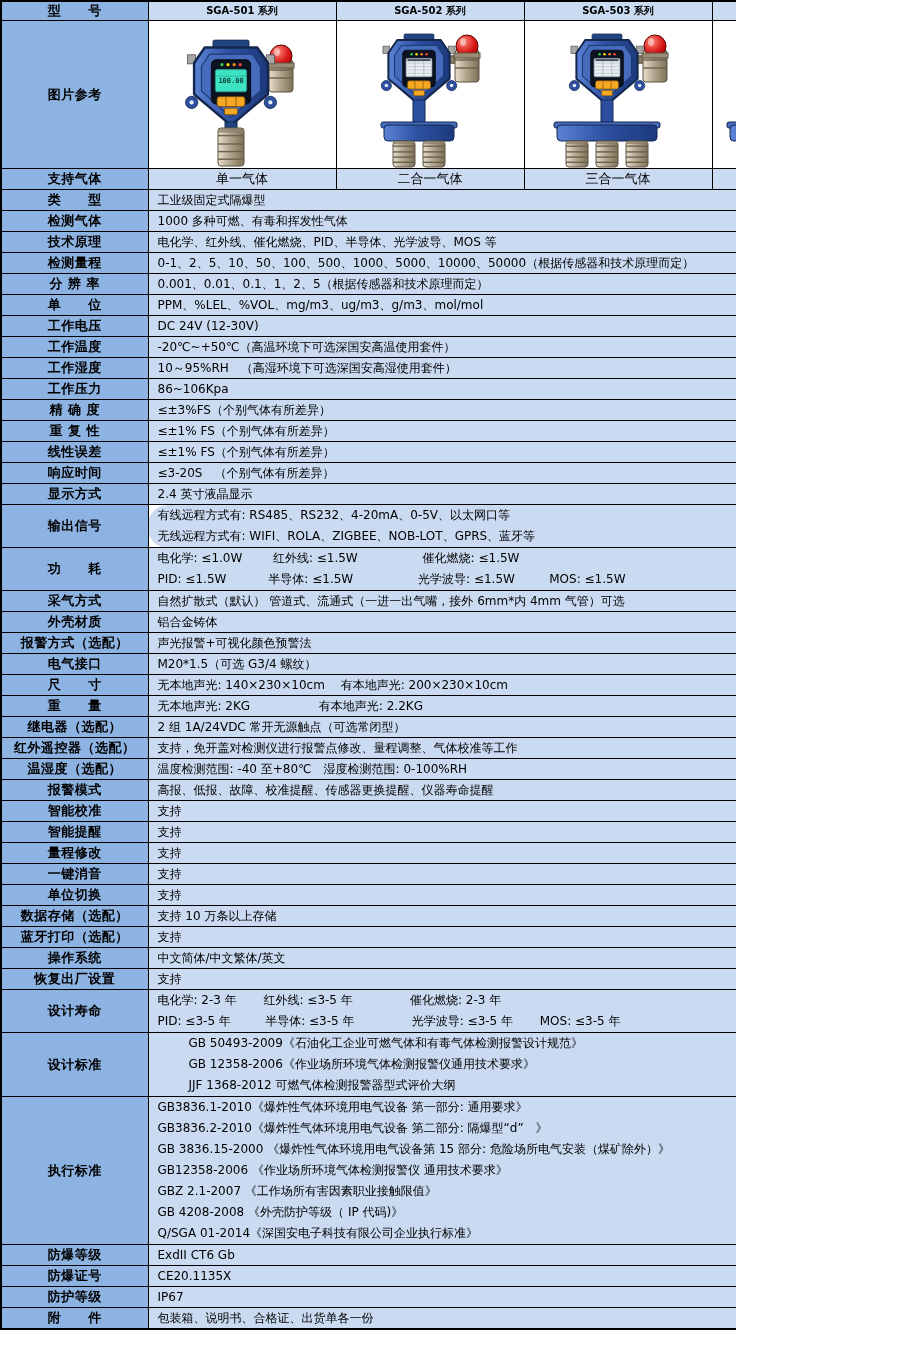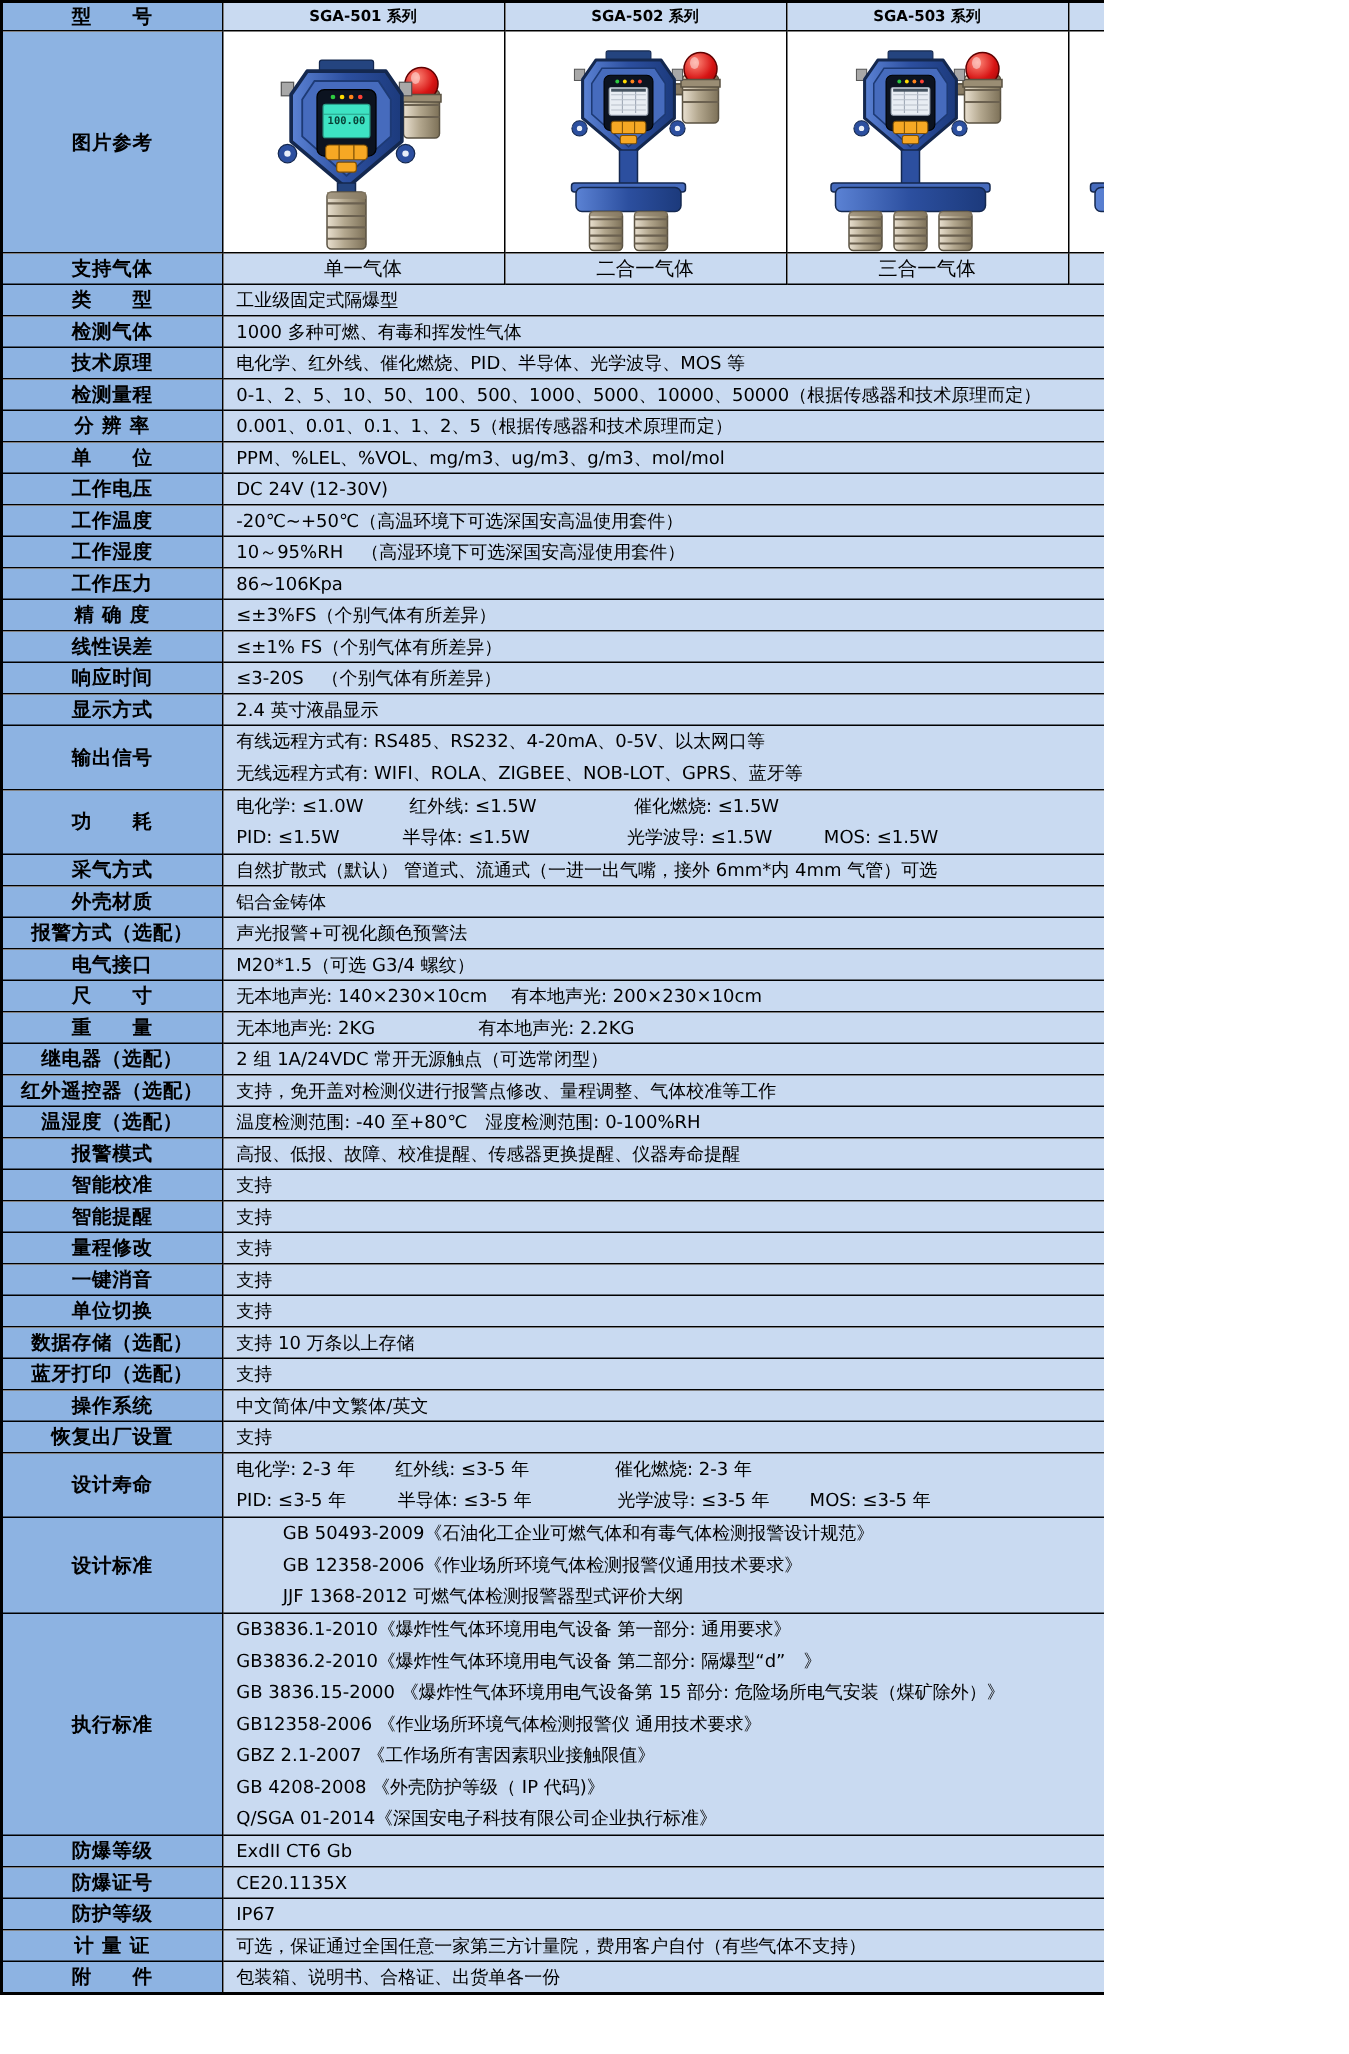--- a/index.html
+++ b/index.html
@@ -356,40 +356,46 @@
             <div class="value-line">86~106Kpa</div>
           </td>
         </tr>
         <tr class="single">
           <td class="label-cell">精 确 度</td>
           <td class="value-cell" colspan="4">
             <div class="value-line">≤±3%FS（个别气体有所差异）</div>
           </td>
         </tr>
         <tr class="single">
+          <td class="label-cell">重 复 性</td>
+          <td class="value-cell" colspan="4">
+            <div class="value-line">≤±1% FS（个别气体有所差异）</div>
+          </td>
+        </tr>
+        <tr class="single">
           <td class="label-cell">线性误差</td>
           <td class="value-cell" colspan="4">
             <div class="value-line">≤±1% FS（个别气体有所差异）</div>
           </td>
         </tr>
         <tr class="single">
           <td class="label-cell">响应时间</td>
           <td class="value-cell" colspan="4">
             <div class="value-line">≤3-20S　（个别气体有所差异）</div>
           </td>
         </tr>
         <tr class="single">
           <td class="label-cell">显示方式</td>
           <td class="value-cell" colspan="4">
             <div class="value-line">2.4 英寸液晶显示</div>
           </td>
         </tr>
         <tr>
           <td class="label-cell">输出信号</td>
-          <td class="value-cell" colspan="4" style="height: 42px;">
+          <td class="value-cell" colspan="4" style="height: 42px; border-radius: 20px;">
             <div class="value-line">有线远程方式有: RS485、RS232、4-20mA、0-5V、以太网口等</div>
             <div class="value-line">无线远程方式有: WIFI、ROLA、ZIGBEE、NOB-LOT、GPRS、蓝牙等</div>
           </td>
         </tr>
         <tr>
           <td class="label-cell">功　　耗</td>
           <td class="value-cell" colspan="4" style="height: 42px;">
             <div class="value-line">电化学: ≤1.0W        红外线: ≤1.5W                 催化燃烧: ≤1.5W</div>
             <div class="value-line">PID: ≤1.5W           半导体: ≤1.5W                 光学波导: ≤1.5W         MOS: ≤1.5W</div>
           </td>
@@ -547,26 +553,20 @@
             <div class="value-line">CE20.1135X</div>
           </td>
         </tr>
         <tr class="single">
           <td class="label-cell">防护等级</td>
           <td class="value-cell" colspan="4">
             <div class="value-line">IP67</div>
           </td>
         </tr>
         <tr class="single">
-          <td class="label-cell">计 量 证</td>
-          <td class="value-cell" colspan="4">
-            <div class="value-line">可选，保证通过全国任意一家第三方计量院，费用客户自付（有些气体不支持）</div>
-          </td>
-        </tr>
-        <tr class="single">
           <td class="label-cell">附　　件</td>
           <td class="value-cell" colspan="4">
             <div class="value-line">包装箱、说明书、合格证、出货单各一份</div>
           </td>
         </tr>
       </tbody>
   </table>
 </div>
 
 </body></html>

